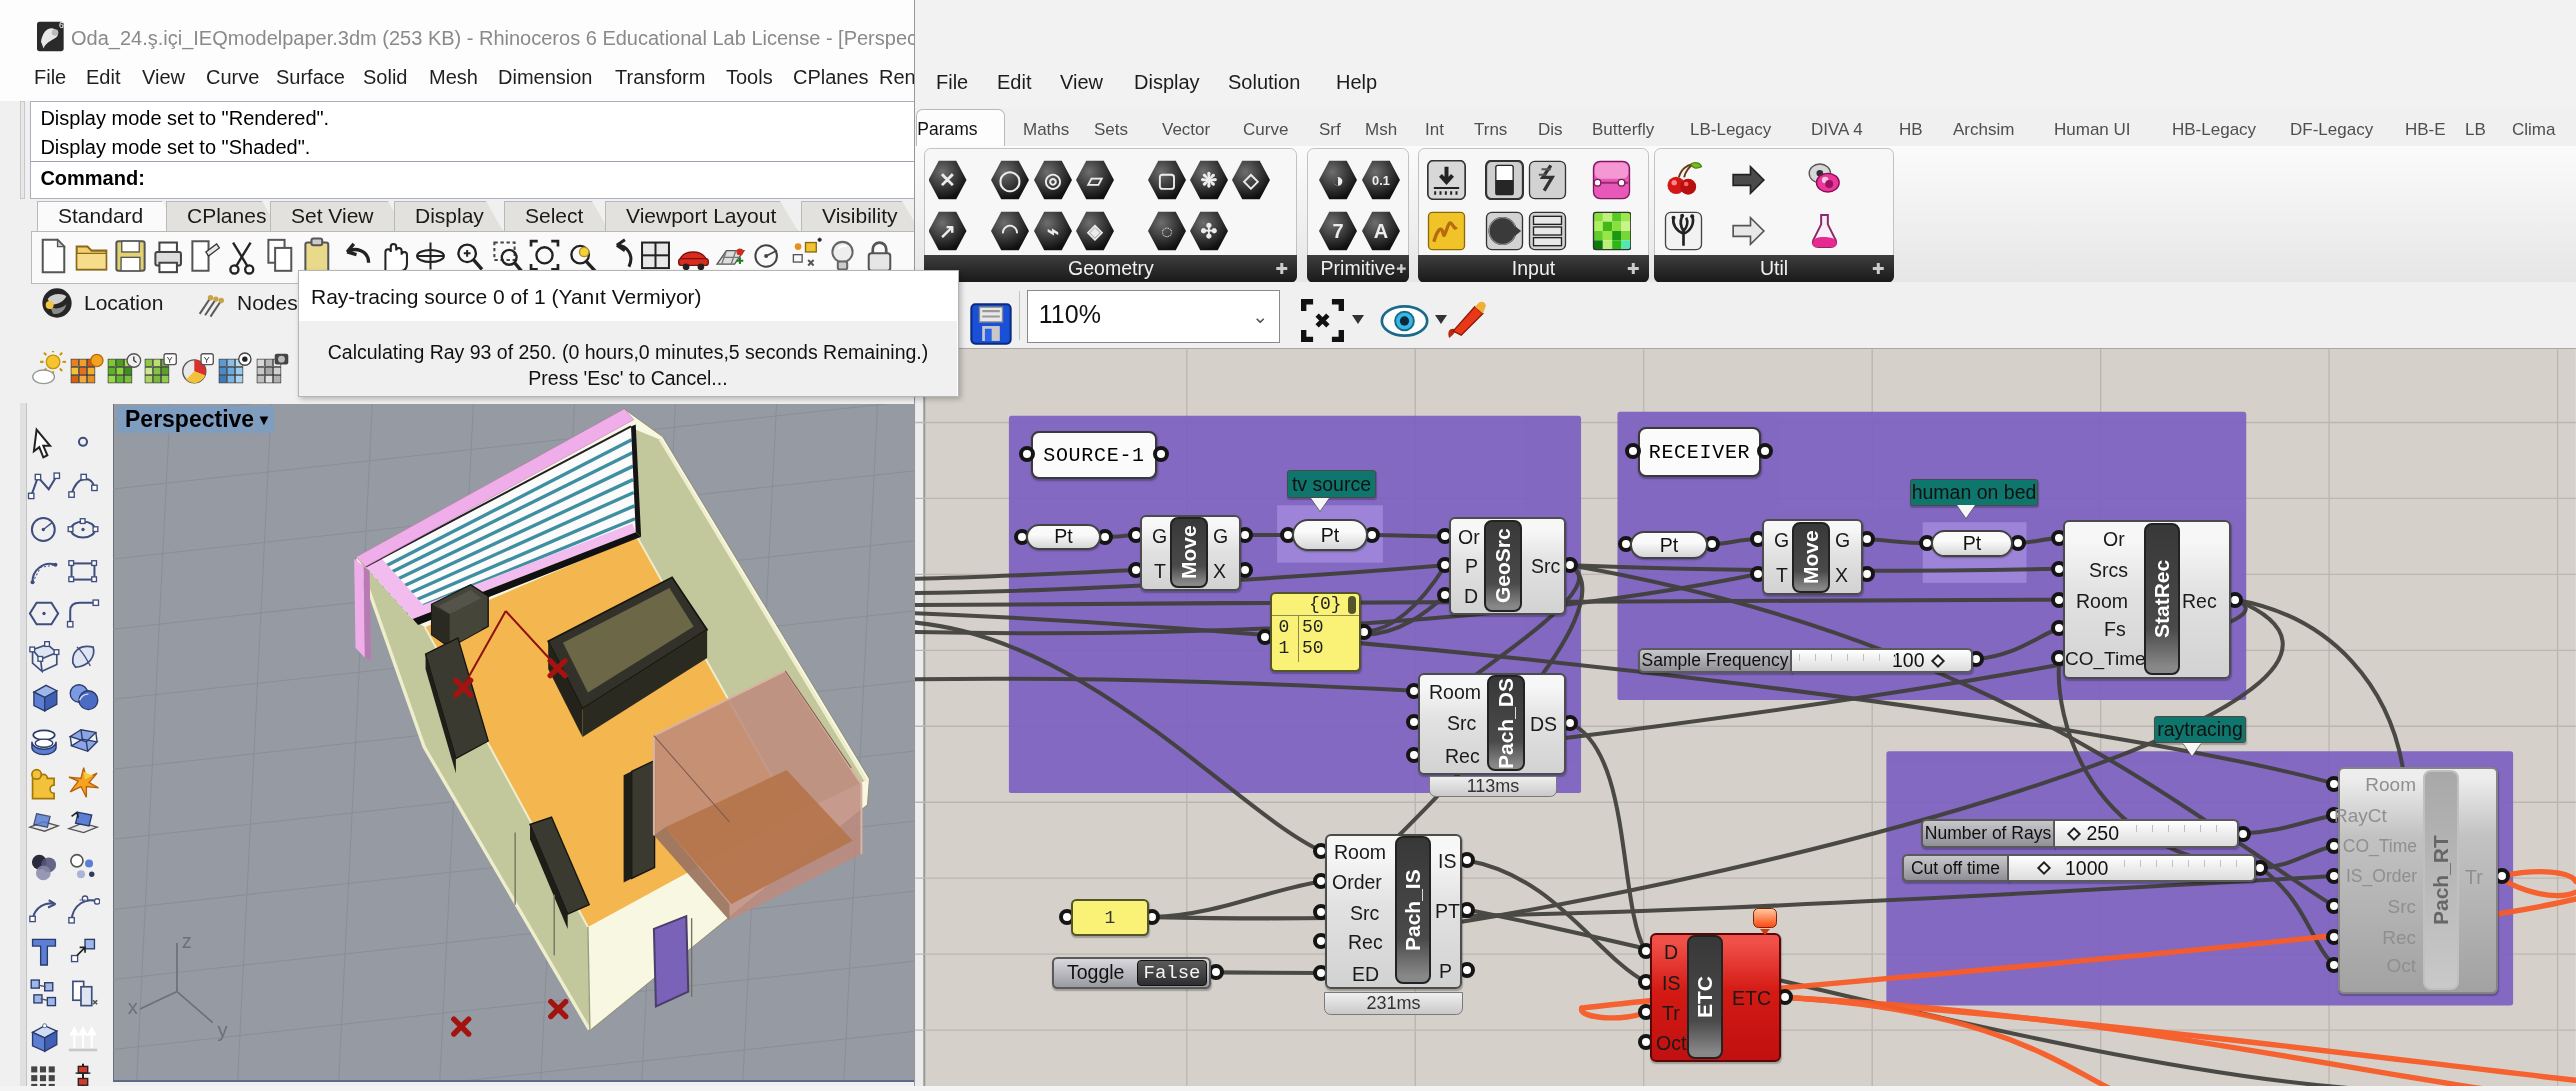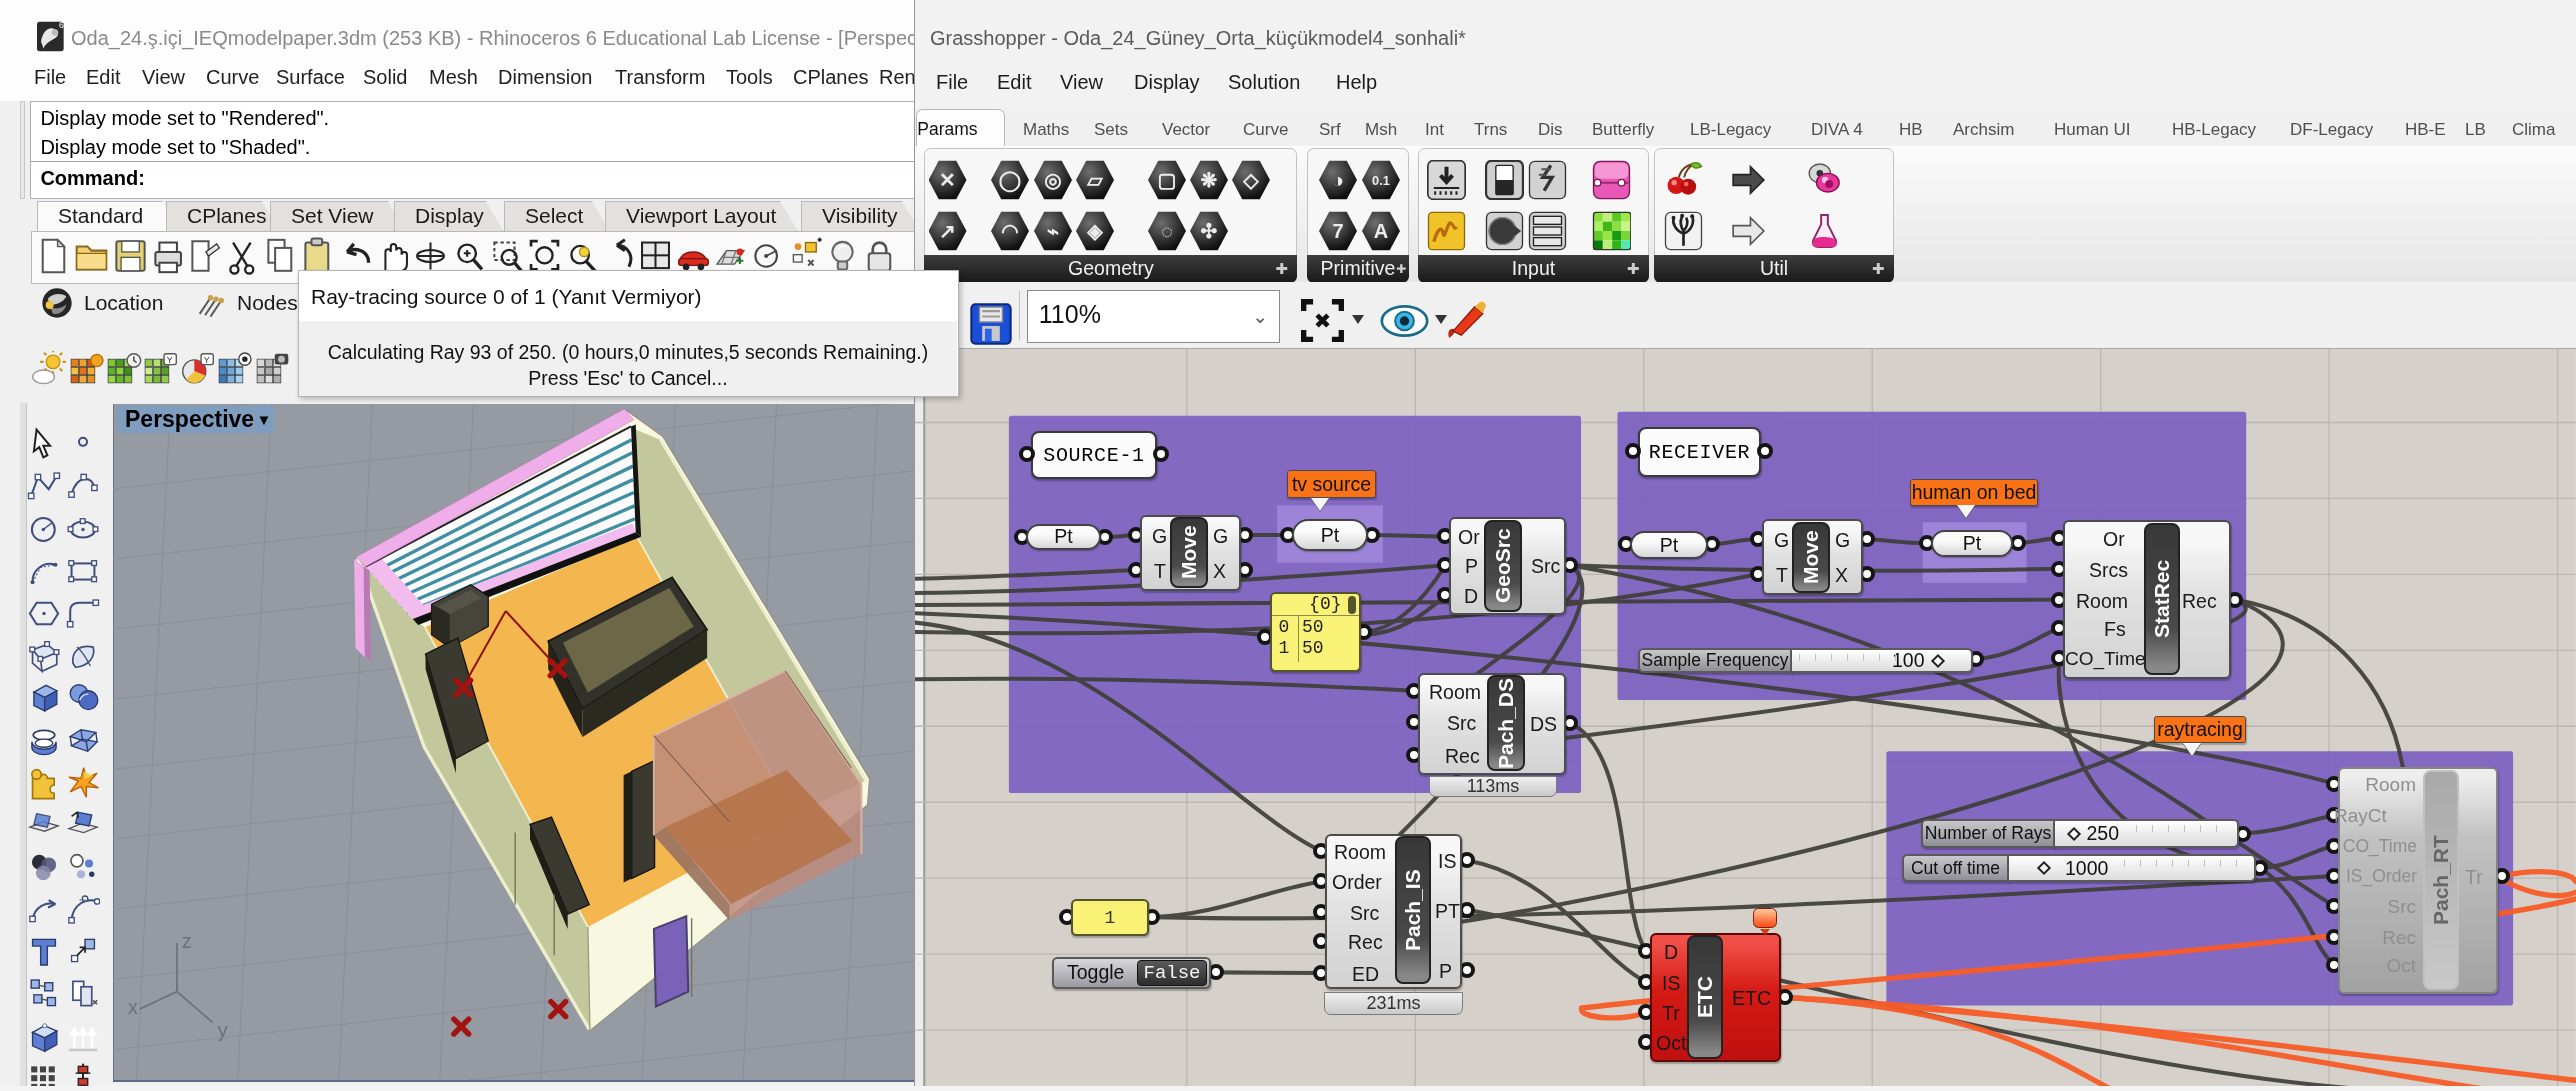--- a/index.html
+++ b/index.html
@@ -6,21 +6,21 @@
 #rhino{position:absolute;left:0;top:0;width:921px;height:1091px;background:#f0f0f0}
 #ghwin{position:absolute;left:914px;top:0;width:1662px;height:1091px;background:#f0f0f0;border-left:1.3px solid #979797}
 .mono{font-family:"Liberation Mono",monospace}
 .comp{position:absolute;background:linear-gradient(#f7f7f7 12%,#e2e2e2 45%,#d2d2d2);border:2px solid #4c4c4c;border-radius:6px;box-shadow:0.7px 1.3px 1.3px rgba(0,0,0,.25)}
 .cbar{position:absolute;background:linear-gradient(#888 4%,#4a4a4a 30%,#383838);border:2px solid #222;border-radius:8px;color:#fff;font-weight:bold;display:flex;align-items:center;justify-content:center}
 .vtxt{writing-mode:vertical-rl;transform:rotate(180deg)}
 .pill{position:absolute;background:linear-gradient(#fafafa 40%,#d6d6d6);border:2px solid #434343;border-radius:16px;display:flex;align-items:center;justify-content:center;color:#111;box-shadow:0.7px 1.3px 1.3px rgba(0,0,0,.25)}
 .nub{position:absolute;width:16px;height:16px;background:#fff;border:4px solid #151515;border-radius:50%}
 .plbl{position:absolute;color:#1a1a1a;font-size:19.5px}
 .glabel{position:absolute;background:#fbfbfb;border:2px solid #3a3a3a;border-radius:8px;display:flex;align-items:center;justify-content:center;box-shadow:0.7px 1.3px 2px rgba(0,0,0,.3)}
-.tip{position:absolute;background:#f97316;border:1.3px solid #4a4a4a;border-radius:2.7px;display:flex;align-items:center;justify-content:center;font-size:19.5px;color:#111;box-shadow:0.7px 1.3px 1.3px rgba(0,0,0,.25)}
+.tip{position:absolute;background:#0f766e;border:1.3px solid #4a4a4a;border-radius:2.7px;display:flex;align-items:center;justify-content:center;font-size:19.5px;color:#111;box-shadow:0.7px 1.3px 1.3px rgba(0,0,0,.25)}
 .tippt{position:absolute;width:0;height:0;border-left:9.4px solid transparent;border-right:9.4px solid transparent;border-top:13.5px solid #f6f6f6;filter:drop-shadow(0 1.3px 0 #4a4a4a)}
 .slidlbl{position:absolute;background:linear-gradient(#c8c8cc,#8f8f96);border:2px solid #5a5a5a;border-radius:5.4px 0 0 5.4px;display:flex;align-items:center;justify-content:center;font-size:19.5px;color:#101010;box-shadow:0.7px 1.3px 1.3px rgba(0,0,0,.25)}
 .slidval{position:absolute;background:linear-gradient(#ffffff,#dcdcdc);border:2px solid #5a5a5a;border-left:none;border-radius:0 5.4px 5.4px 0;display:flex;align-items:center;font-size:19.5px;color:#101010;box-shadow:0.7px 1.3px 1.3px rgba(0,0,0,.25)}
 .ticks{position:absolute;top:4px;height:6.7px;background:repeating-linear-gradient(to right,#c0c0c0 0,#c0c0c0 1.3px,transparent 1.3px,transparent 16px)}
 .dia{display:inline-block;width:10px;height:10px;border:2.7px solid #222;transform:rotate(45deg);background:#f8f8f8}
 .ms{position:absolute;background:linear-gradient(#efefef,#c9c9c9);border:1.3px solid #7a7a7a;border-radius:0 0 6.7px 6.7px;display:flex;align-items:center;justify-content:center;font-size:18px;color:#333}
 .ylw{position:absolute;background:#f9f276;border:2px solid #55552a;border-radius:5.4px;box-shadow:0.7px 1.3px 1.3px rgba(0,0,0,.25)}
 </style></head><body>
 <div id="rhino">
 
@@ -605,21 +605,20 @@
         <text x="22" y="906">x</text>
         <text x="155" y="940">y</text>
       </g>
     </svg>
  <div class="abs" style="left:117px;top:406px;width:136px;height:27px;background:#7f9dbf;color:#000;font-weight:bold;font-size:23px;padding-left:8px;padding-top:0px">Perspective</div>
  <div class="abs" style="left:254px;top:406px;width:20px;height:27px;background:#7f9dbf;color:#000;font-size:15px;text-align:center;padding-top:5.4px">▼</div>
  <div class="abs" style="left:113px;top:1080px;width:807px;height:2px;background:#5a6a8a"></div>
 </div>
 <div id="ghwin">
     <div class="abs" style="left:0;top:0;width:1661px;height:59px;background:#f2f2f2"></div>
-    <div class="abs" style="left:15px;top:27px;font-size:20px;color:#5a5a5a;white-space:nowrap">Grasshopper - Oda_24_Güney_Orta_küçükmodel4_sonhali*</div>
     <div class="abs" style="left:0;top:59px;width:1661px;height:49px;background:#f2f2f2;font-size:20px;color:#1c1c1c">
       <span class="abs" style="left:21px;top:12px">File</span>
       <span class="abs" style="left:82px;top:12px">Edit</span>
       <span class="abs" style="left:145px;top:12px">View</span>
       <span class="abs" style="left:219px;top:12px">Display</span>
       <span class="abs" style="left:313px;top:12px">Solution</span>
       <span class="abs" style="left:421px;top:12px">Help</span>
     </div>
     <div class="abs" style="left:0;top:108px;width:1661px;height:38px;background:#f0f0f0;font-size:17px;color:#4f4f4f">
       <span class="abs" style="left:108px;top:12px;white-space:nowrap">Maths</span>

